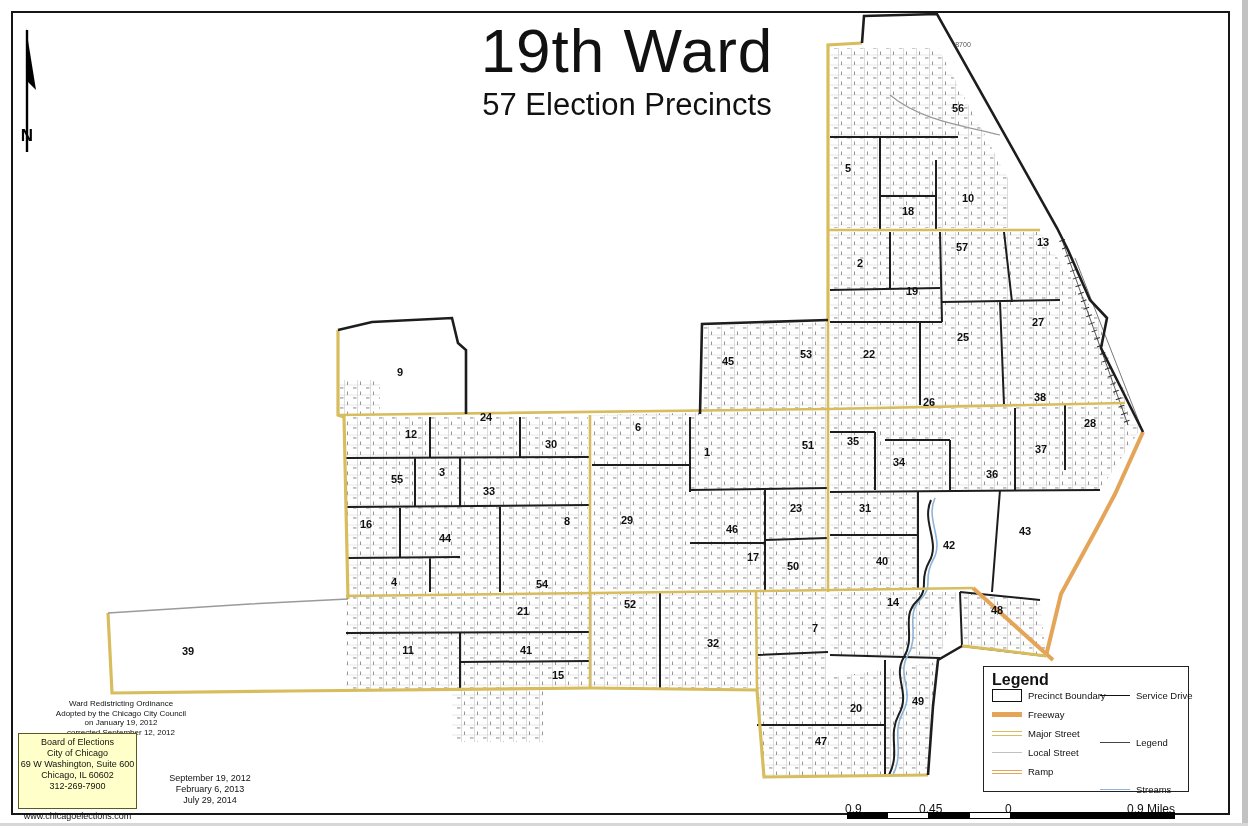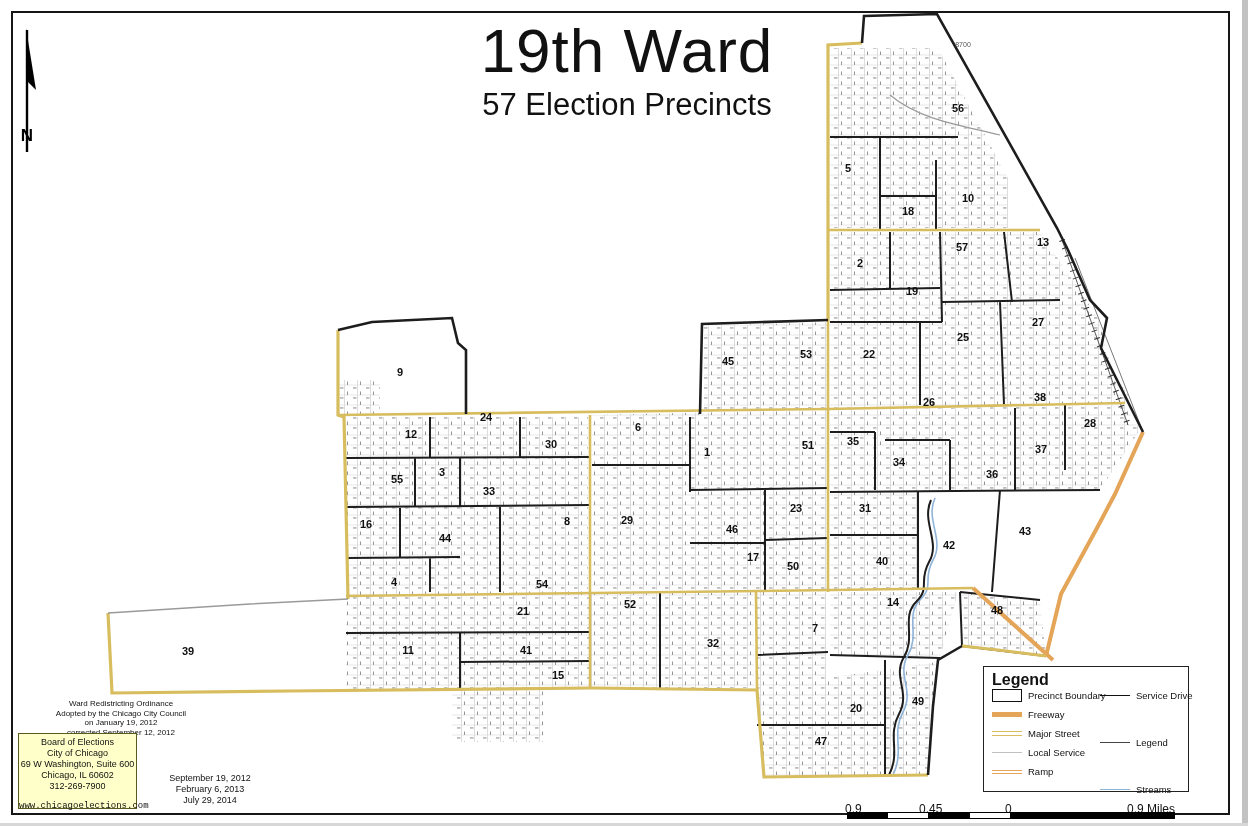--- a/index.html
+++ b/index.html
@@ -45,21 +45,21 @@
   .bar{position:absolute;top:10px;left:2px;width:326px;height:5px;border:1px solid #000;display:flex;box-sizing:content-box;}
   .seg{height:100%;} .seg.b{background:#000;} .seg.w{background:#fff;}
   .s1{width:40px;} .s2{width:40px;} .s3{width:42px;} .s4{width:40px;} .s5{width:164px;}
 
   
   .ordinance{position:absolute;left:26px;top:699px;width:190px;text-align:center;
              font-size:8px;line-height:9.5px;}
   .board-box{position:absolute;left:18px;top:733px;width:119px;height:76px;background:var(--infobox);
              border:1px solid #5a5a20;box-sizing:border-box;text-align:center;
              font-size:9px;line-height:11px;padding-top:3px;}
-  .board-box div:last-child{margin-top:9px;font-family:Liberation Mono, monospace;}
+  .board-box div:last-child{margin-top:19px;}
   .rev-dates{position:absolute;left:154px;top:773px;width:112px;text-align:center;
              font-size:9px;line-height:11px;}
 
   
   .pnum{font-family:"Liberation Sans",sans-serif;font-size:11px;font-weight:700;fill:#101010;text-anchor:middle;}
   .edge-lbl{font-family:"Liberation Sans",sans-serif;font-size:7px;fill:#555;text-anchor:middle;}
   .yline{stroke:var(--yellow);fill:none;}
   .oline{stroke:var(--orange);fill:none;}
   .bline{stroke:#1d1d1d;fill:none;}
   .gline{stroke:#9a9a9a;fill:none;}
@@ -242,21 +242,21 @@
           <div class="lrow">
             <span class="sw sw-freeway"></span>
             <span class="lbl">Freeway</span>
           </div>
           <div class="lrow">
             <span class="sw sw-major-street"></span>
             <span class="lbl">Major Street</span>
           </div>
           <div class="lrow">
             <span class="sw sw-local-street"></span>
-            <span class="lbl">Local Service</span>
+            <span class="lbl">Local Street</span>
           </div>
           <div class="lrow">
             <span class="sw sw-ramp"></span>
             <span class="lbl">Ramp</span>
           </div>
         </div>
       <div class="lcol right" id="legend-right">
           <div class="lrow">
             <span class="sw sw-service-drive"></span>
             <span class="lbl">Service Drive</span>

